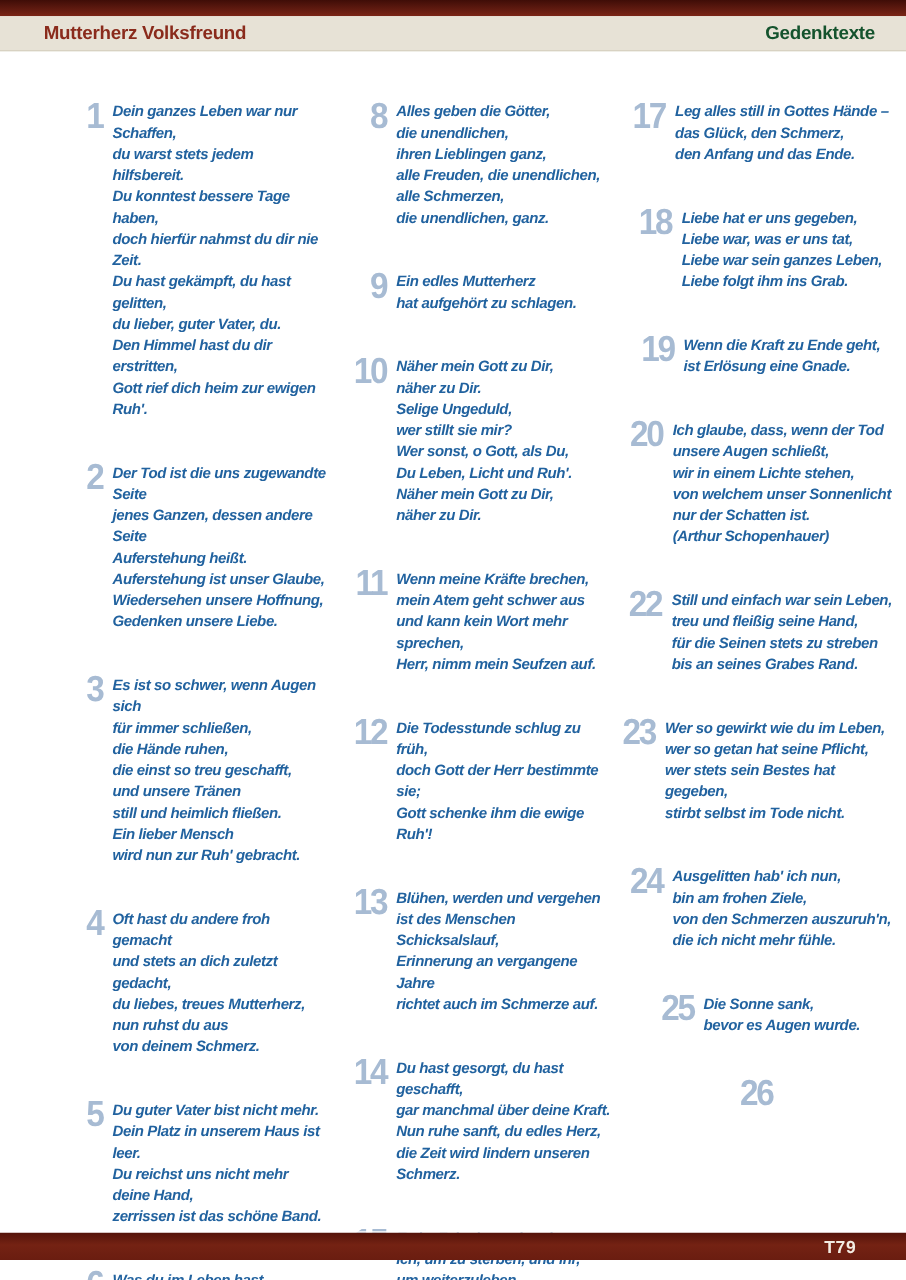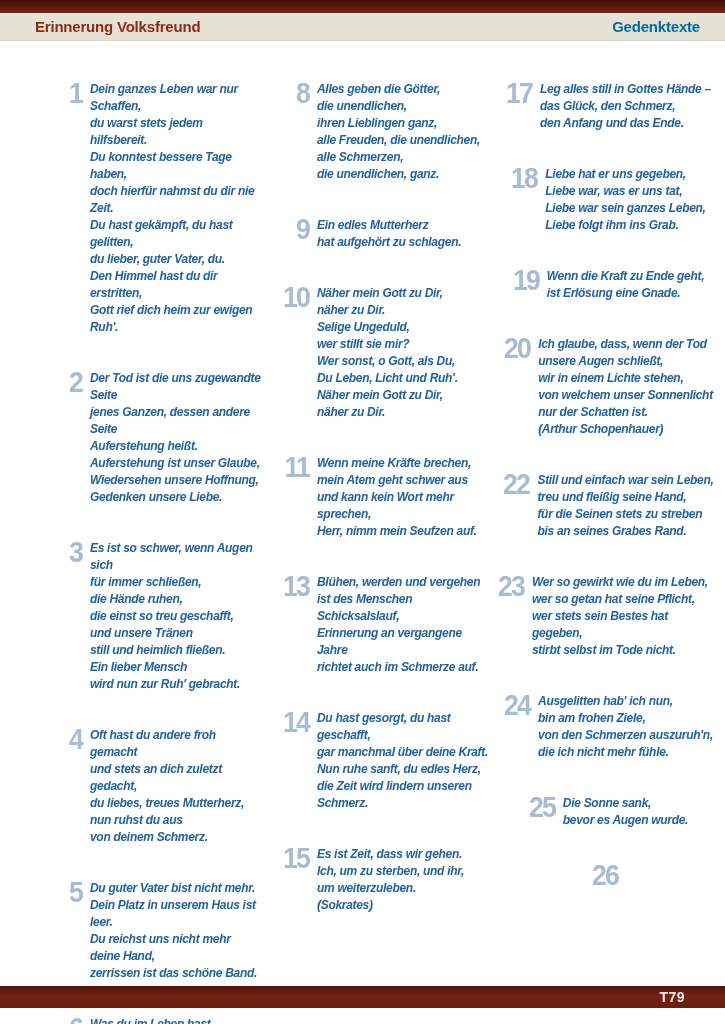--- a/index.html
+++ b/index.html
@@ -32,21 +32,21 @@
     justify-content: space-between;
     padding: 0 25px 0 35px;
   }
   .publication {
     color: #8a2b1c;
     font-size: 15px;
     font-weight: bold;
     letter-spacing: -0.2px;
   }
   .section-title {
-    color: #0369a1;
+    color: #14532d;
     font-size: 15px;
     font-weight: bold;
     letter-spacing: -0.2px;
   }
 
   
   .columns {
     position: absolute;
     left: 0; top: 0;
     width: 100%; height: 100%;
@@ -110,21 +110,21 @@
   }
 </style>
 </head>
 <body>
 
 <div class="page">
 
   <div class="top-bar"></div>
 
   <div class="header-band">
-    <span class="publication">Erinnerung Volksfreund</span>
+    <span class="publication">Mutterherz Volksfreund</span>
     <span class="section-title">Gedenktexte</span>
   </div>
 
   <div class="columns">
     <div class="verse-column col-0">
         <div class="verse">
           <span class="verse-number">1</span>
           <div class="verse-text">Dein ganzes Leben war nur Schaffen,
 du warst stets jedem hilfsbereit.
 Du konntest bessere Tage haben,
@@ -208,20 +208,26 @@
 näher zu Dir.</div>
         </div>
         <div class="verse">
           <span class="verse-number">11</span>
           <div class="verse-text">Wenn meine Kräfte brechen,
 mein Atem geht schwer aus
 und kann kein Wort mehr sprechen,
 Herr, nimm mein Seufzen auf.</div>
         </div>
         <div class="verse">
+          <span class="verse-number">12</span>
+          <div class="verse-text">Die Todesstunde schlug zu früh,
+doch Gott der Herr bestimmte sie;
+Gott schenke ihm die ewige Ruh'!</div>
+        </div>
+        <div class="verse">
           <span class="verse-number">13</span>
           <div class="verse-text">Blühen, werden und vergehen
 ist des Menschen Schicksalslauf,
 Erinnerung an vergangene Jahre
 richtet auch im Schmerze auf.</div>
         </div>
         <div class="verse">
           <span class="verse-number">14</span>
           <div class="verse-text">Du hast gesorgt, du hast geschafft,
 gar manchmal über deine Kraft.

